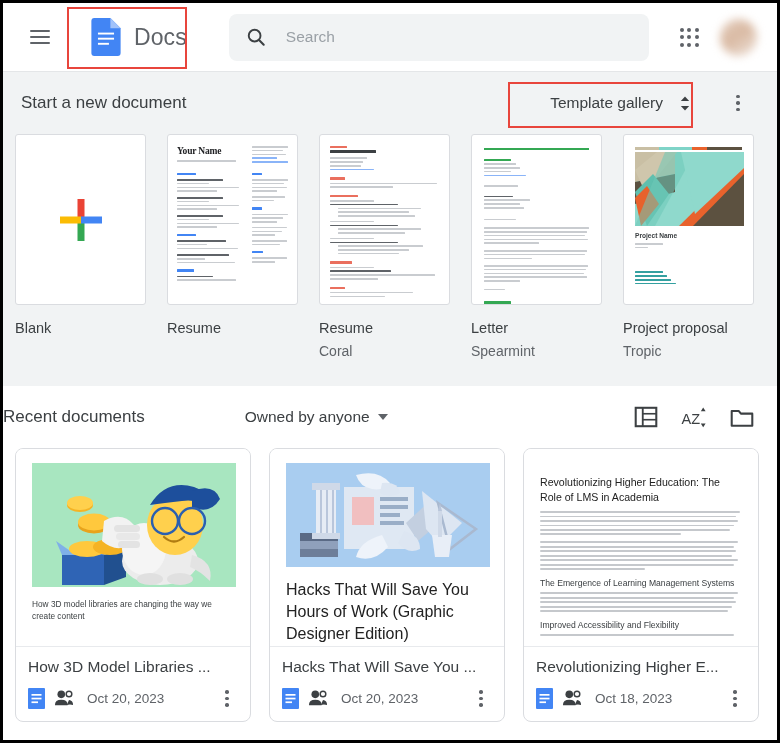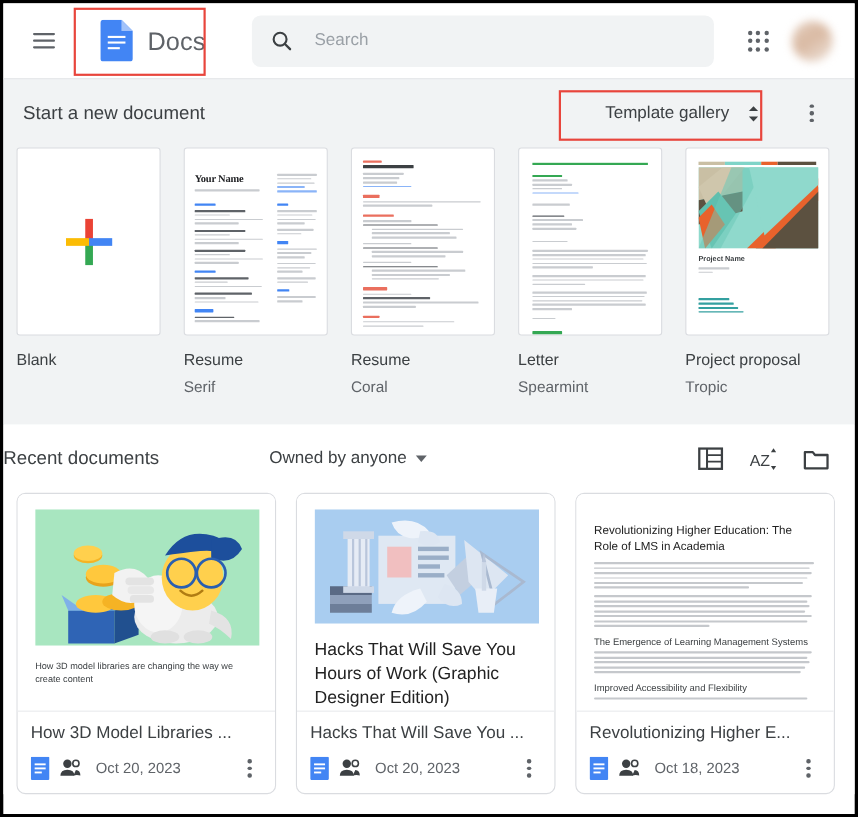--- a/index.html
+++ b/index.html
@@ -314,21 +314,21 @@
             <rect x="28" y="24.5" width="21" height="7" fill="#4285f4"></rect>
           </svg>
         </div>
         <div class="template-label">Blank</div>
         <div class="template-sub"></div>
       </div>
 
       <div class="template-card">
         <div class="template-thumb">
           <div style="padding:11px 9px; font-size:4px;">
-            <div style="display:flex; justify-content:space-between; align-items:flex-start;margin-top:12px;">
+            <div style="display:flex; justify-content:space-between; align-items:flex-start;">
               <div style="width:58%;">
                 <div style="font-family:'Liberation Serif',serif; font-weight:bold; font-size:9.5px; color:#202124; letter-spacing:-.2px;">Your Name</div>
                 <div class="tline" style="width:92%;margin-top:4px;"></div>
               </div>
               <div style="width:32%;">
                 <div class="tline" style="width:100%"></div>
                 <div class="tline" style="width:86%"></div>
                 <div class="tline" style="width:94%"></div>
                 <div class="tline" style="width:70%;background:#8ab4f8"></div>
                 <div class="tline" style="width:100%;background:#8ab4f8"></div>
@@ -378,21 +378,20 @@
                 <div class="tline" style="width:96%;margin-top:4px;"></div>
                 <div class="tline" style="width:78%"></div>
                 <div class="tline" style="width:30%;background:#4285f4;height:2.2px;margin:6px 0 4px;"></div>
                 <div class="tline" style="width:98%"></div>
                 <div class="tline" style="width:62%"></div>
               </div>
             </div>
           </div>
         </div>
         <div class="template-label">Resume</div>
-        <div class="template-sub">Serif</div>
       </div>
 
       <div class="template-card">
         <div class="template-thumb">
           <div style="padding:11px 10px;">
             <div class="tline" style="width:16%;background:#ea6f5e;height:2.2px;"></div>
             <div class="tline" style="width:42%;background:#3c4043;height:3px;margin-top:2px;"></div>
             <div class="tline" style="width:34%;margin-top:4px;"></div>
             <div class="tline" style="width:30%"></div>
             <div class="tline" style="width:28%"></div>

